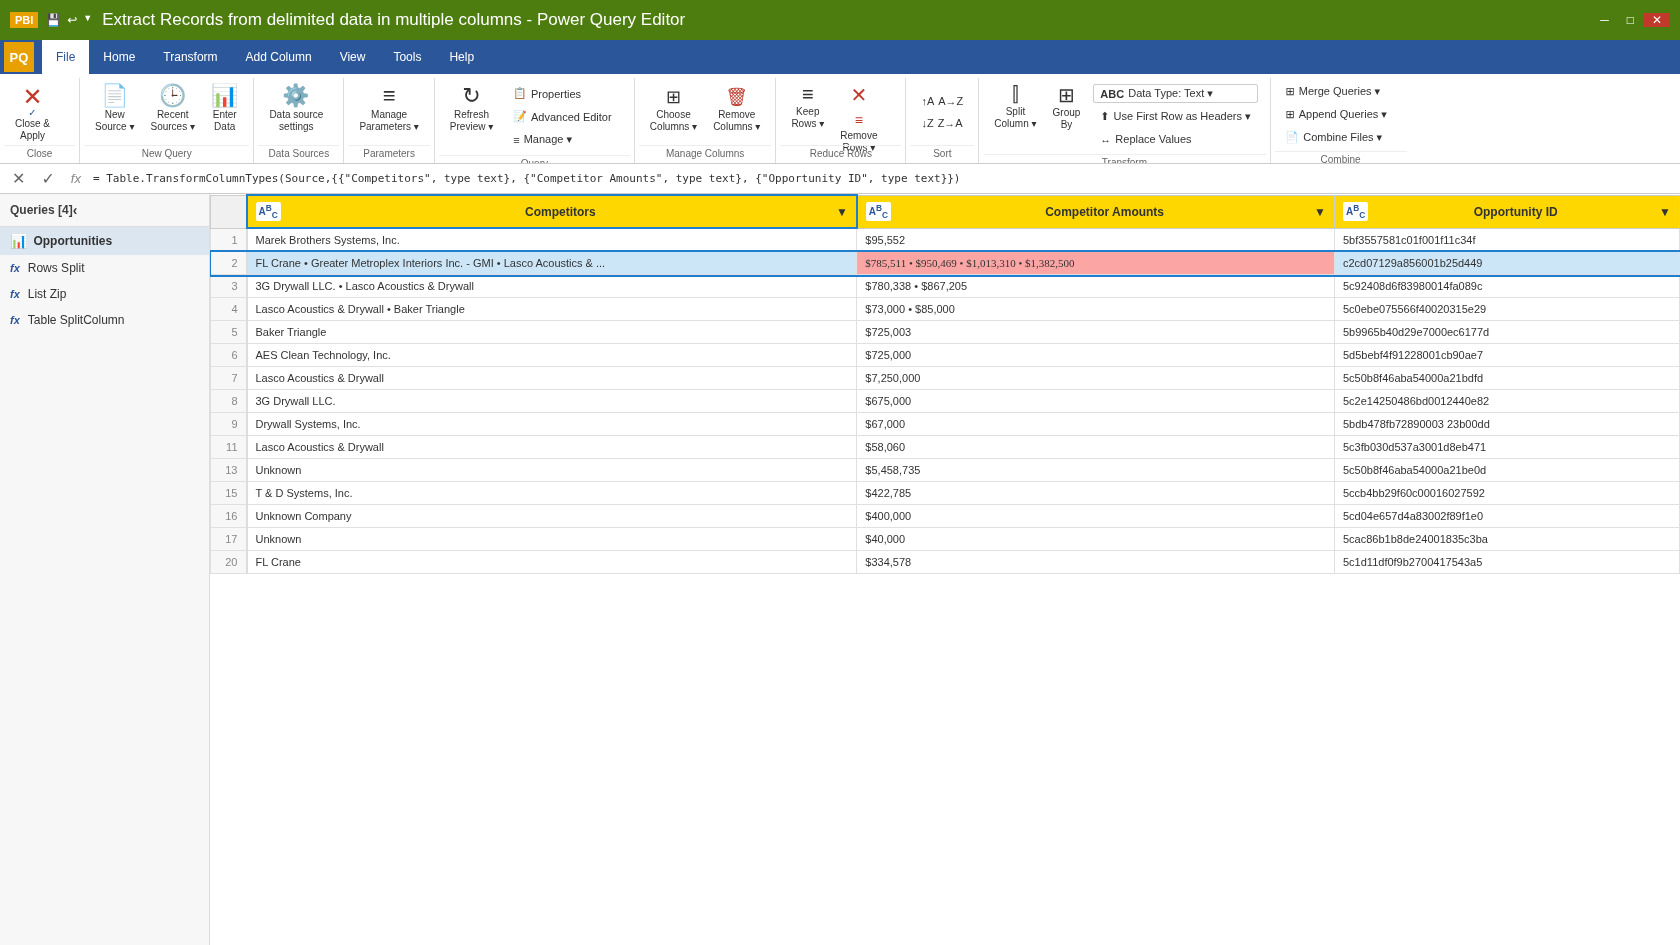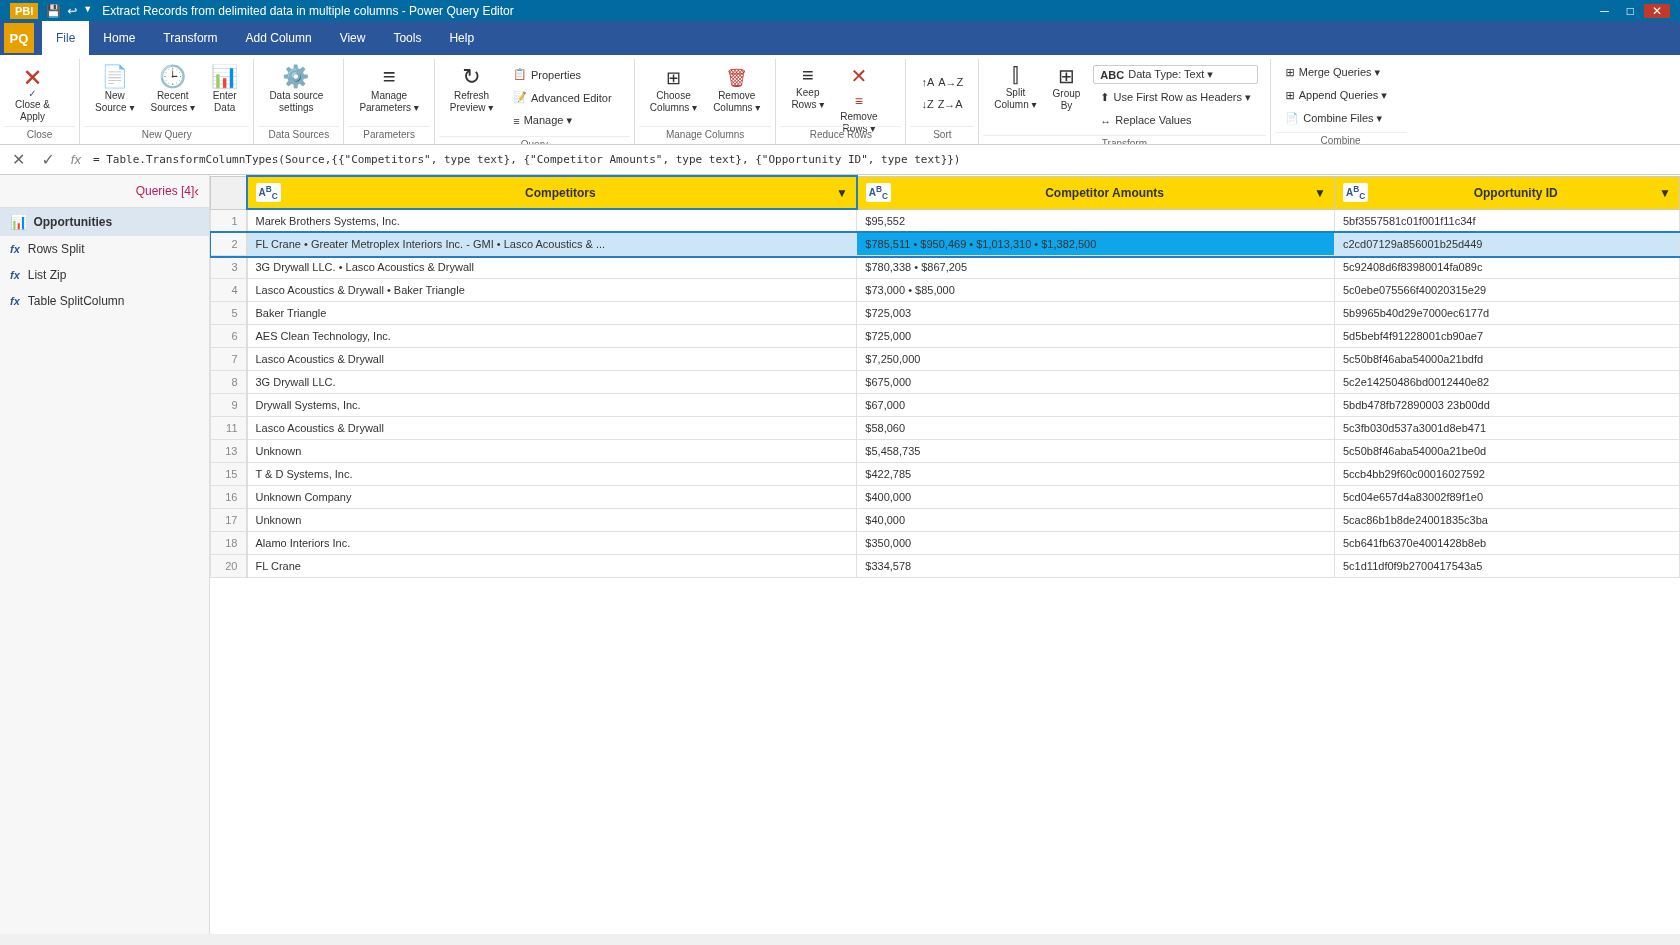--- a/index.html
+++ b/index.html
@@ -1,22 +1,22 @@
 <!DOCTYPE html>
 <html><head>
   <meta charset="utf-8">
   <style>
     * { box-sizing: border-box; margin: 0; padding: 0; }
     body { font-family: 'Segoe UI', Arial, sans-serif; font-size: 12px; background: #f0f0f0; overflow: hidden; width: 1680px; height: 945px; }
 
     
     #title-bar {
-      background: #0369a1;
+      background: #4d7c0f;
       color: white;
-      height: 21px;
+      height: 40px;
       display: flex;
       align-items: center;
       padding: 0 10px;
       font-size: 12px;
     }
 
     
     #menu-bar {
       background: #2b579a;
       color: white;
@@ -131,27 +131,27 @@
     
     #sidebar {
       width: 210px;
       background: #f7f7f7;
       border-right: 1px solid #ddd;
       display: flex;
       flex-direction: column;
     }
     #sidebar-header {
       padding: 8px 10px;
-      font-weight: 400;
+      font-weight: 700;
       font-size: 12px;
-      color: #be185d;
+      color: #404040;
       border-bottom: 1px solid #ddd;
       display: flex;
       align-items: center;
-      justify-content: flex-end;
+      justify-content: flex-start;
     }
     .sidebar-item {
       display: flex;
       align-items: center;
       padding: 6px 10px;
       cursor: pointer;
       gap: 6px;
       font-size: 12px;
       color: #333;
     }
@@ -212,21 +212,21 @@
 </head>
 <body>
 
 <div id="title-bar">
   <div style="margin-right:8px; background:#e8a000; padding:2px 5px; font-weight:bold; font-size:11px; color:white;">PBI</div>
   <div style="display:flex; gap:6px; margin-right:10px;">
     <div style="cursor:pointer;">💾</div>
     <div style="cursor:pointer;">↩</div>
     <div style="cursor:pointer; font-size:9px;">▼</div>
   </div>
-  <span style="flex:1; font-size:12px;">Extract Records from delimited data in multiple columns - Power Query Editor</span>
+  <span style="flex:1; font-size:17px;">Extract Records from delimited data in multiple columns - Power Query Editor</span>
   <div style="display:flex; gap:2px;">
     <div style="cursor:pointer; padding:0 8px;">─</div>
     <div style="cursor:pointer; padding:0 8px;">□</div>
     <div style="cursor:pointer; padding:0 8px; background:#c0392b;">✕</div>
   </div>
 </div>
 
 <div id="menu-bar">
   <div style="background:#e8a000; width:30px; height:30px; display:flex; align-items:center; justify-content:center; margin-right:8px; font-weight:bold; color:white; font-size:13px;">PQ</div>
   <div class="menu-tab active">File</div>
@@ -473,21 +473,21 @@
       <tbody id="table-body">
       <tr>
             <td class="row-num">1</td>
             <td>Marek Brothers Systems, Inc.</td>
             <td>$95,552</td>
             <td>5bf3557581c01f001f11c34f</td>
           </tr>
           <tr style="background: rgb(205, 230, 247); outline: rgb(31, 127, 206) solid 2px;">
             <td class="row-num">2</td>
             <td style="background: rgb(205, 230, 247);">FL Crane • Greater Metroplex Interiors Inc. - GMI • Lasco Acoustics &amp; ...</td>
-            <td style="background: #0ea5e9;">$785,511 • $950,469 • $1,013,310 • $1,382,500</td>
+            <td style="background: #fca5a5; font-family: Liberation Serif, serif;">$785,511 • $950,469 • $1,013,310 • $1,382,500</td>
             <td>c2cd07129a856001b25d449</td>
           </tr>
           <tr>
             <td class="row-num">3</td>
             <td>3G Drywall LLC. • Lasco Acoustics &amp; Drywall</td>
             <td>$780,338 • $867,205</td>
             <td>5c92408d6f83980014fa089c</td>
           </tr>
           <tr>
             <td class="row-num">4</td>
@@ -549,26 +549,20 @@
             <td>$400,000</td>
             <td>5cd04e657d4a83002f89f1e0</td>
           </tr>
           <tr>
             <td class="row-num">17</td>
             <td>Unknown</td>
             <td>$40,000</td>
             <td>5cac86b1b8de24001835c3ba</td>
           </tr>
           <tr>
-            <td class="row-num">18</td>
-            <td>Alamo Interiors Inc.</td>
-            <td>$350,000</td>
-            <td>5cb641fb6370e4001428b8eb</td>
-          </tr>
-          <tr>
             <td class="row-num">20</td>
             <td>FL Crane</td>
             <td>$334,578</td>
             <td>5c1d11df0f9b2700417543a5</td>
           </tr>
         </tbody>
     </table>
   </div>
 </div>
 

